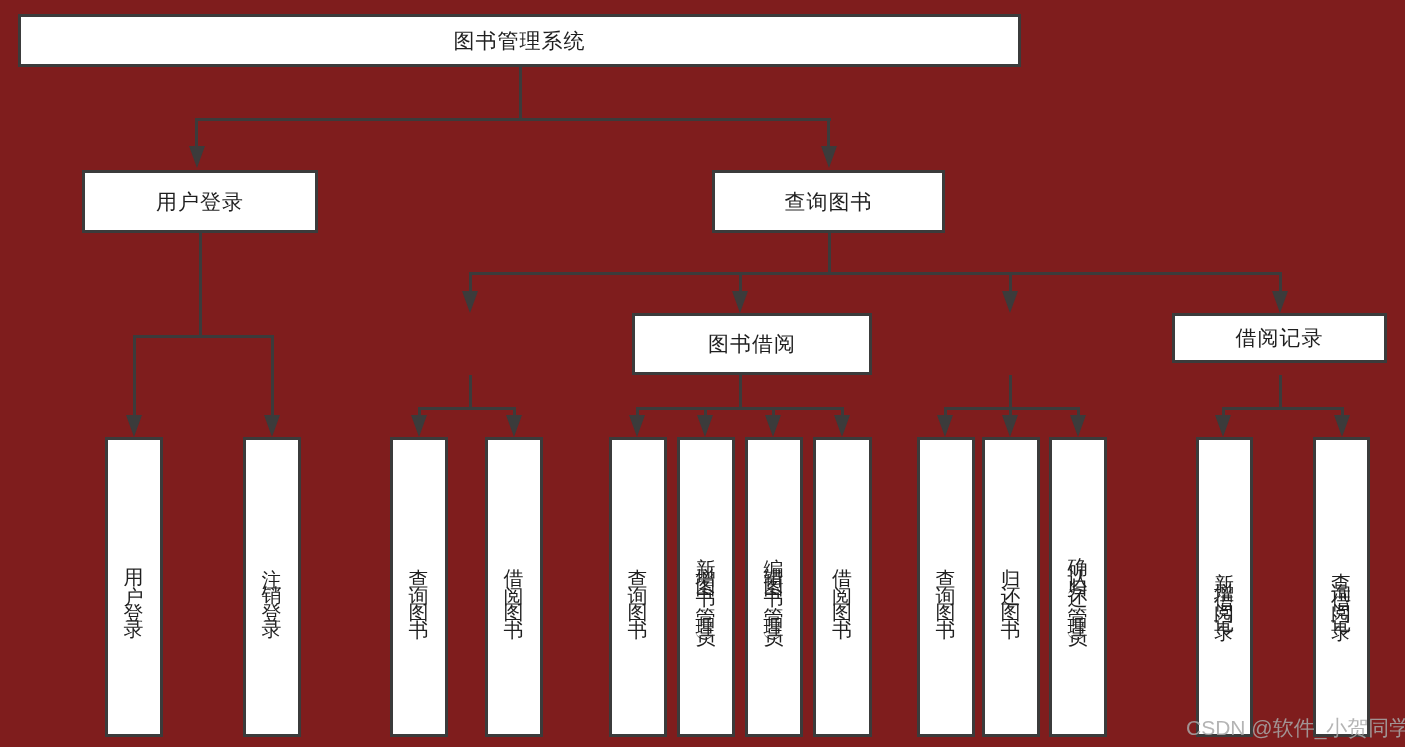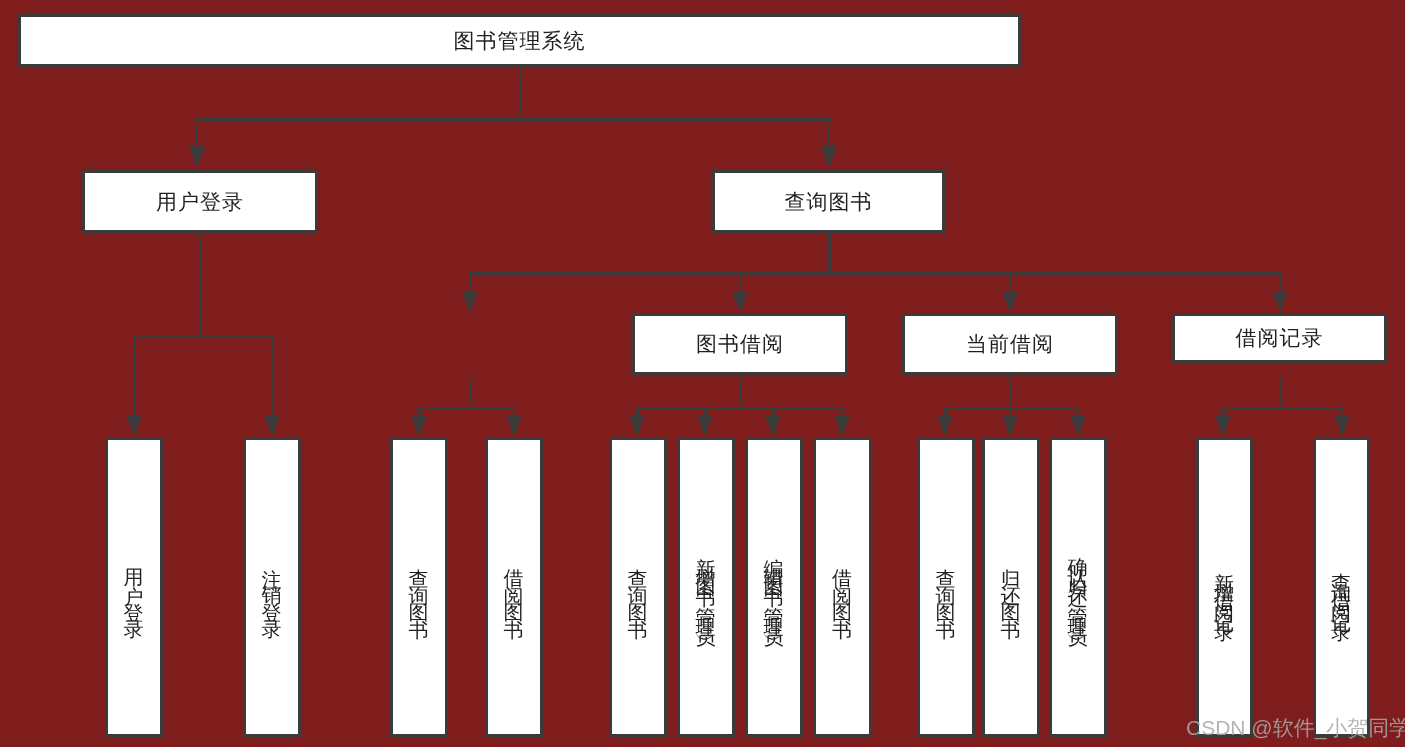--- a/index.html
+++ b/index.html
@@ -91,25 +91,22 @@
   <div class="hline" style="left:468.5px;top:272px;width:813px"></div>
   <div class="vline" style="left:468.5px;top:272px;height:21px"></div>
   <div class="tri" style="left:462px;top:291px"></div>
   <div class="vline" style="left:738.5px;top:272px;height:21px"></div>
   <div class="tri" style="left:732px;top:291px"></div>
   <div class="vline" style="left:1008.5px;top:272px;height:21px"></div>
   <div class="tri" style="left:1002px;top:291px"></div>
   <div class="vline" style="left:1278.5px;top:272px;height:21px"></div>
   <div class="tri" style="left:1272px;top:291px"></div>
 
-  <div class="box" style="left:632px;top:313px;width:216px;height:62px">
+  <div class="box" style="left:632px;top:313px;width:240px;height:62px">
     <span class="hlabel">图书借阅</span>
-  </div>
-  <div class="box" style="left:902px;top:313px;width:216px;height:62px">
-    <span class="hlabel">当前借阅</span>
   </div>
   <div class="box" style="left:1172px;top:313px;width:215px;height:50px">
     <span class="hlabel">借阅记录</span>
   </div>
 
   <div class="vline" style="left:468.5px;top:375px;height:32px"></div>
   <div class="hline" style="left:417.5px;top:407px;width:98px"></div>
   <div class="vline" style="left:417.5px;top:407px;height:10px"></div>
   <div class="tri" style="left:411px;top:415px"></div>
   <div class="vline" style="left:512.5px;top:407px;height:10px"></div>

